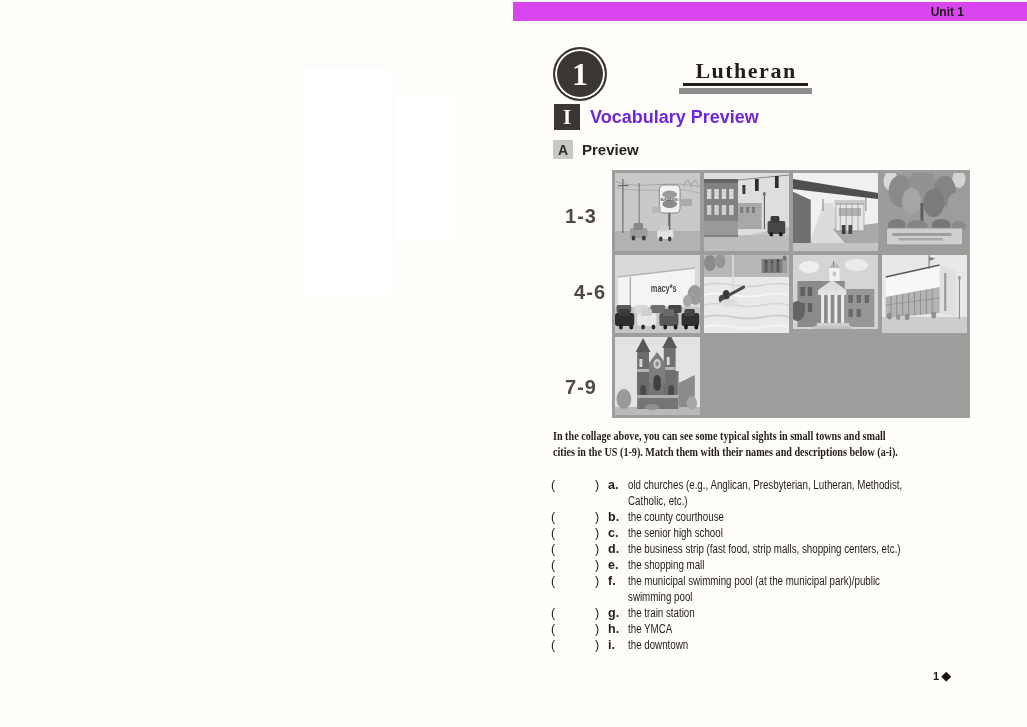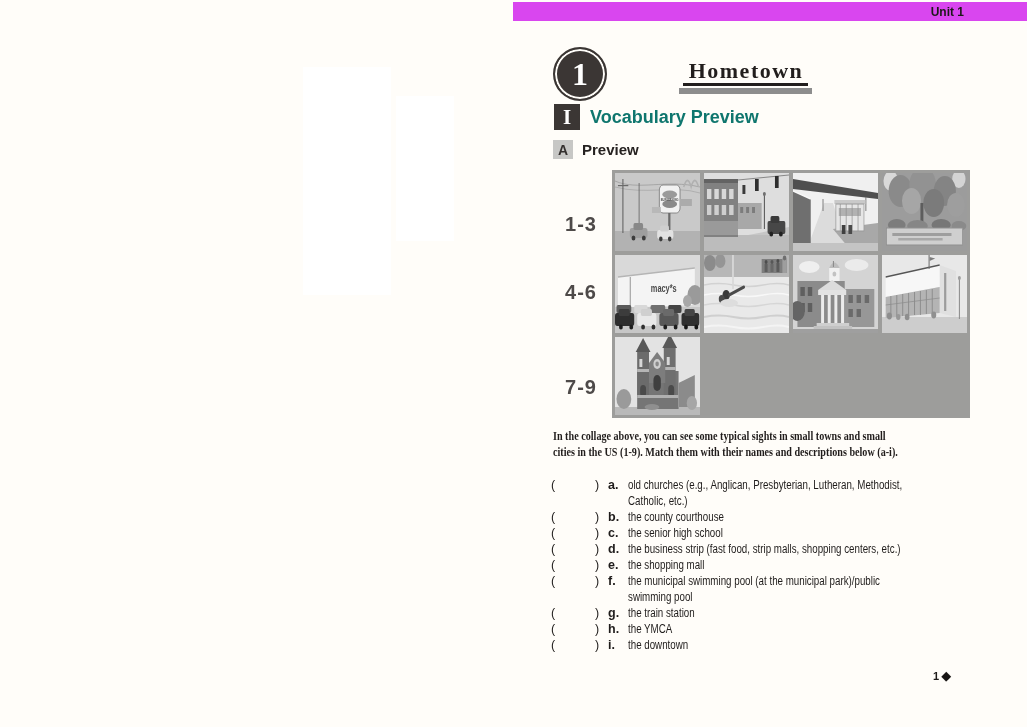--- a/index.html
+++ b/index.html
@@ -28,37 +28,37 @@
     font-family:"Liberation Serif",serif;font-weight:bold;font-size:22px;letter-spacing:1.5px;
     color:#221e1d;line-height:24px;}
   .title-underline{position:absolute;left:170px;top:83px;width:125px;height:3px;background:#221e1d;}
   .title-accent-bar{position:absolute;left:166px;top:88px;width:133px;height:6px;background:#8d8d8d;}
 
   
   .sec-badge{position:absolute;left:41px;top:104px;width:26px;height:26px;background:#3b3634;
     color:#ffffff;font-family:"Liberation Serif",serif;font-weight:bold;font-size:21px;
     display:flex;align-items:center;justify-content:center;}
   .sec-title{position:absolute;left:77px;top:104px;height:26px;line-height:26px;
-    font-weight:bold;font-size:18px;color:#0f766e;}
+    font-weight:bold;font-size:18px;color:#6d28d9;}
 
   
   .sub-badge{position:absolute;left:40px;top:140px;width:20px;height:19px;background:#c7c7c5;
     color:#34302e;font-weight:bold;font-size:14px;display:flex;align-items:center;justify-content:center;}
   .sub-title{position:absolute;left:69px;top:140px;height:19px;line-height:19px;
     font-weight:bold;font-size:15px;color:#262221;}
 
   
   .collage{position:absolute;left:99px;top:170px;width:358px;height:248px;background:#9d9d9b;
     box-sizing:border-box;padding:3px;display:grid;grid-template-columns:repeat(4,1fr);
     grid-template-rows:repeat(3,1fr);gap:4px;}
   .cell{position:relative;overflow:hidden;background:#cccccc;}
   .cell svg{display:block;width:100%;height:100%;}
   .row-label{position:absolute;left:43px;width:50px;text-align:center;font-weight:bold;
     font-size:20px;letter-spacing:1px;color:#4e4a49;}
-  .rl1{top:213px;} .rl2{top:281px;} .rl3{top:376px;}
+  .rl1{top:205px;} .rl2{top:281px;text-align:right;} .rl3{top:376px;}
 
   
   .instructions{position:absolute;left:40px;top:428px;width:530px;margin:0;
     font-family:"Liberation Serif",serif;font-weight:bold;font-size:13px;line-height:15.5px;
     color:#211d1c;white-space:pre-wrap;transform:scaleX(0.78);transform-origin:0 0;}
 
   
   .match-list{position:absolute;left:38px;top:477px;width:470px;}
   .m-row{position:relative;font-size:12.5px;line-height:16px;color:#1f1c1b;}
   .m-p1{position:absolute;left:0;top:0;}
@@ -84,21 +84,21 @@
   <div class="right-page">
 
     <div class="unit-bar">
       <span class="unit-label">Unit 1</span>
     </div>
 
     <div class="unit-circle">
       <span>1</span>
     </div>
 
-    <h1 class="unit-title">Hometown</h1>
+    <h1 class="unit-title">Lutheran</h1>
     <div class="title-underline"></div>
     <div class="title-accent-bar"></div>
 
     <div class="sec-badge">I</div>
     <div class="sec-title">Vocabulary Preview</div>
 
     <div class="sub-badge">A</div>
     <div class="sub-title">Preview</div>
 
     <div class="row-label rl1">1-3</div>

